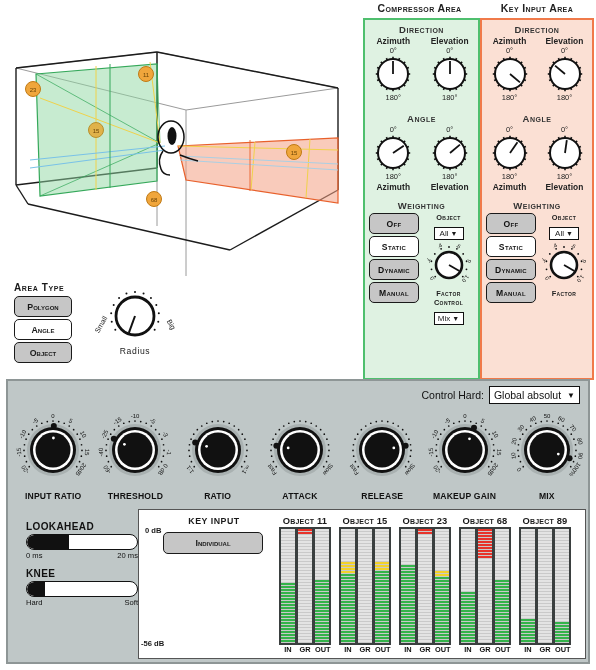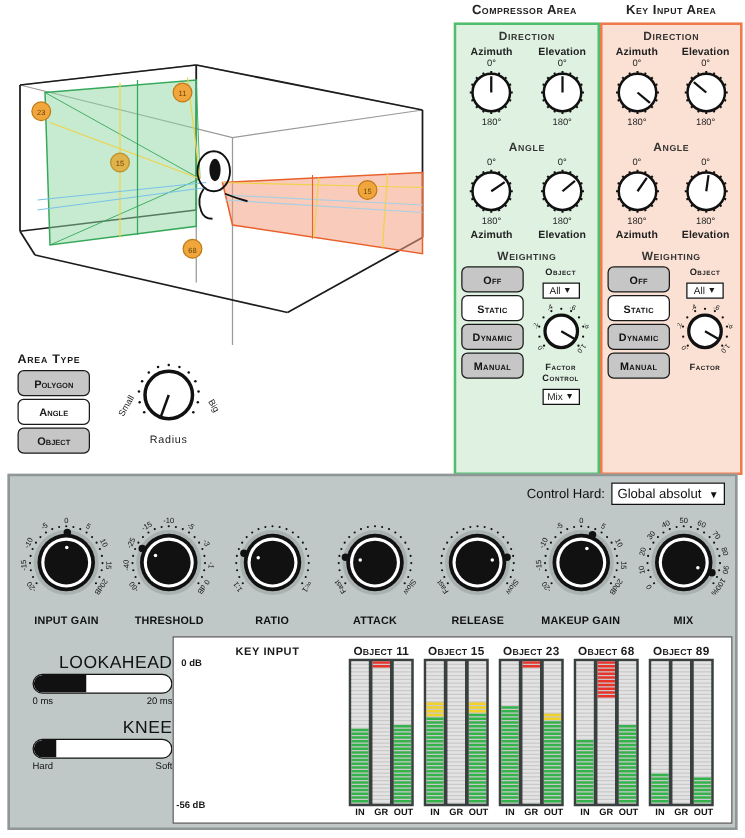--- a/index.html
+++ b/index.html
@@ -64,21 +64,21 @@
       gap:5px;font-size:10.5px;color:#111;}
   #ctl-unit .selbox{border:1.6px solid #111;background:#fff;height:16px;
       display:flex;align-items:center;padding:0 4px;gap:6px;font-size:10.5px;}
 
   #bigknobs{position:absolute;left:4px;top:30px;width:576px;display:flex;}
   .bk{flex:1;text-align:center;}
   .bk .cap{font-size:8.6px;font-weight:700;letter-spacing:.2px;color:#111;margin-top:2px;}
 
   
   #sliders{position:absolute;left:18px;top:140px;width:112px;}
-  .sl-title{font-size:14px;font-weight:400;letter-spacing:.4px;text-align:right;color:#111;}
+  .sl-title{font-size:10px;font-weight:700;letter-spacing:.4px;text-align:left;color:#111;}
   .sl-track{height:16px;border:1.6px solid #111;border-radius:8px;background:#fff;
       position:relative;box-sizing:border-box;overflow:hidden;margin-top:2px;}
   .sl-fill{position:absolute;left:0;top:0;bottom:0;background:#111;border-radius:7px 0 0 7px;}
   .sl-ends{display:flex;justify-content:space-between;font-size:7.6px;color:#111;margin-top:1px;}
 
   
   #kibox{position:absolute;left:130px;top:128px;width:448px;height:150px;
       background:#fff;border:1.6px solid #555;box-sizing:border-box;}
   #ki-title{position:absolute;left:20px;top:6px;width:110px;text-align:center;
       font-size:8.8px;font-weight:700;letter-spacing:.5px;}
@@ -594,21 +594,21 @@
             <text x="21.361709222542277" y="11.932996397119812" font-size="6" text-anchor="middle" fill="#111" transform="rotate(-31.25 21.361709222542277 9.932996397119812)" font-family="Liberation Sans, sans-serif">-5</text>
             <text x="39" y="7" font-size="6" text-anchor="middle" fill="#111" transform="rotate(0 39 5)" font-family="Liberation Sans, sans-serif">0</text>
             <text x="56.63829077745773" y="11.932996397119819" font-size="6" text-anchor="middle" fill="#111" transform="rotate(31.25 56.63829077745773 9.932996397119819)" font-family="Liberation Sans, sans-serif">5</text>
             <text x="69.15836832805954" y="25.300547150008846" font-size="6" text-anchor="middle" fill="#111" transform="rotate(62.5 69.15836832805954 23.300547150008846)" font-family="Liberation Sans, sans-serif">10</text>
             <text x="72.92720339011251" y="43.22370639382486" font-size="6" text-anchor="middle" fill="#111" transform="rotate(93.75 72.92720339011251 41.22370639382486)" font-family="Liberation Sans, sans-serif">15</text>
             <text x="66.85116950582572" y="60.50159883593557" font-size="6" text-anchor="middle" fill="#111" transform="rotate(125 66.85116950582572 58.50159883593557)" font-family="Liberation Sans, sans-serif">20dB</text>
             <circle cx="39.837587920860024" cy="15.014620151541703" r="3" fill="#111"></circle>
             <circle cx="39.418793960430015" cy="27.007310075770853" r="1.4" fill="#fff"></circle>
           </svg>
         </div>
-      <div class="cap">INPUT GAIN</div>
+      <div class="cap">INPUT RATIO</div>
     </div>
     <div class="bk">
       <div>
           <svg width="78" height="78" viewBox="0 0 78 78" style="display:block;margin:0 auto;">
             <circle cx="39" cy="39" r="26" fill="#a9b1b1"></circle>
             <circle cx="39" cy="39" r="23" fill="#111"></circle>
             <circle cx="39" cy="39" r="20" fill="#fff"></circle>
             <circle cx="39" cy="39" r="17.5" fill="#111"></circle>
             <circle cx="15.244590715619232" cy="55.63371665418033" r="0.85" fill="#111"></circle>
             <circle cx="12.432854734469977" cy="50.626985526791785" r="0.85" fill="#111"></circle>
@@ -871,20 +871,21 @@
     </div>
     <div class="sl-ends">
       <span>Hard</span>
       <span>Soft</span>
     </div>
   </div>
 
   <div id="kibox">
     <div id="ki-title">KEY INPUT</div>
     <div id="ki-btns">
+      <div class="kibtn">Individual</div>
     </div>
     <div id="db-top">0 dB</div>
     <div id="db-bot">-56 dB</div>
     <div id="meters">
   <div class="mgroup">
     <div class="mname">Object 11</div>
     <div class="mbars">
       <div class="bar">
               <div class="seg" style="top:0px;background:#e3e3e3;"></div>
               <div class="seg" style="top:3px;background:#e3e3e3;"></div>

